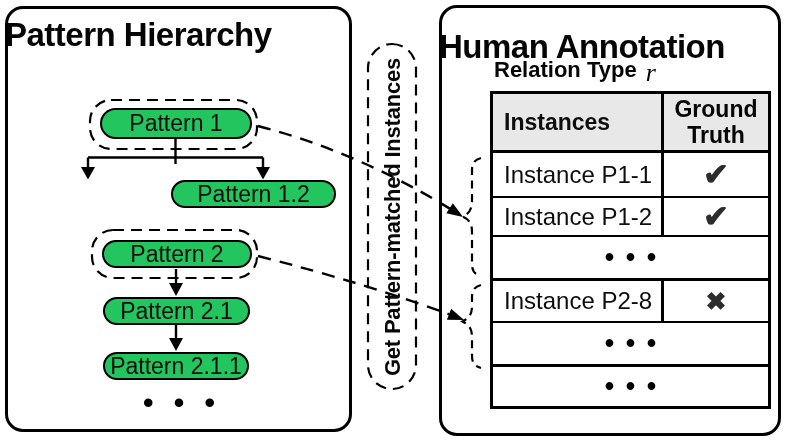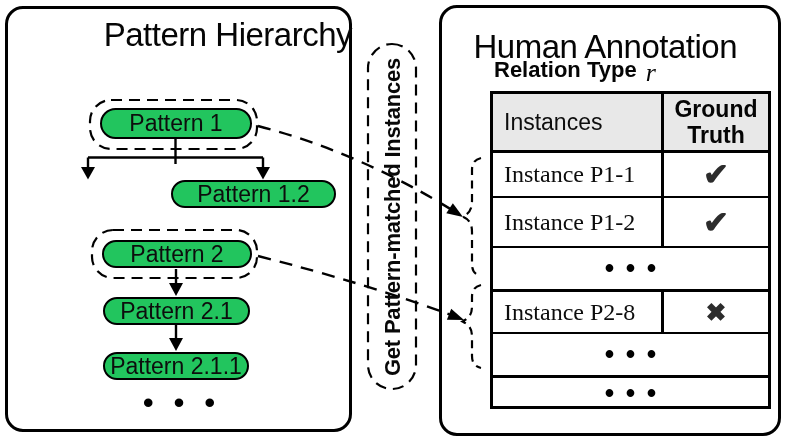--- a/index.html
+++ b/index.html
@@ -6,21 +6,21 @@
   .root {
     position:relative; width:789px; height:442px; background:#ffffff;
     font-family:"Liberation Sans", sans-serif; color:#000;
     overflow:hidden;
   }
   .panel {
     position:absolute; box-sizing:border-box; background:#fff;
     border:3px solid #000; border-radius:18px;
   }
   .panel-title {
-    position:absolute; text-align:right; font-weight:normal;
+    position:absolute; text-align:left; font-weight:bold;
     font-size:33px; letter-spacing:-0.5px; color:#050505; line-height:1;
   }
   .pill {
     position:absolute; box-sizing:border-box; background:#22c55e;
     border:2.5px solid #000; border-radius:16px;
     display:flex; align-items:center; justify-content:center;
     font-size:23px; color:#0d0d0d; white-space:nowrap;
   }
   .hdots {
     position:absolute; display:flex; align-items:center; justify-content:center;
@@ -43,29 +43,29 @@
   .relation-symbol {
     font-family:"Liberation Serif", serif; font-style:italic;
     font-size:26px; margin-left:9px; color:#050505; position:relative; top:1px;
   }
   .gt-table {
     position:absolute; left:490px; top:91px; width:281px; height:318px;
     box-sizing:border-box; border:3px solid #000; background:#fff;
     display:flex; flex-direction:column; z-index:2;
   }
   .trow { display:flex; box-sizing:border-box; flex:none; }
-  .bb2 { border-bottom:2px solid #000;font-family:Liberation Serif, serif; }
+  .bb2 { border-bottom:2px solid #000; }
   .bb3 { border-bottom:3px solid #000; }
   .theader { background:#e8e8e8; height:59px; }
   .cell-l {
     width:171px; box-sizing:border-box; border-right:3px solid #000;
     display:flex; align-items:center; padding-left:11px;
     font-size:24px; color:#0d0d0d; white-space:nowrap;
   }
-  .theader .cell-l { font-weight:normal; font-size:23px; }
+  .theader .cell-l { font-weight:bold; font-size:23px; }
   .cell-r { flex:1; display:flex; align-items:center; justify-content:center; }
   .gt-head-label { width:104px; text-align:center; font-weight:bold; font-size:23px; line-height:1.15; color:#050505; }
   .cell-dots {
     flex:1; display:flex; align-items:center; justify-content:center;
     font-size:27px; letter-spacing:2px; padding-left:2px; color:#000; font-weight:bold;
   }
   .glyph-check { font-size:31px; color:#2c2c2c; font-weight:bold; line-height:1; }
   .glyph-cross { font-size:25px; color:#2c2c2c; font-weight:bold; line-height:1; }
 </style>
 </head>
@@ -107,21 +107,21 @@
       </div>
     </div>
 
     <div class="trow bb2" style="height:45px;">
       <div class="cell-l">Instance P1-1</div>
       <div class="cell-r">
           <span class="glyph-check">✔</span>
         </div>
     </div>
 
-    <div class="trow bb2" style="height:50px;">
+    <div class="trow bb2" style="height:39px;">
       <div class="cell-l">Instance P1-2</div>
       <div class="cell-r">
           <span class="glyph-check">✔</span>
         </div>
     </div>
 
     <div class="trow bb3" style="height:44px;">
       <div class="cell-dots">• • •</div>
     </div>
 

